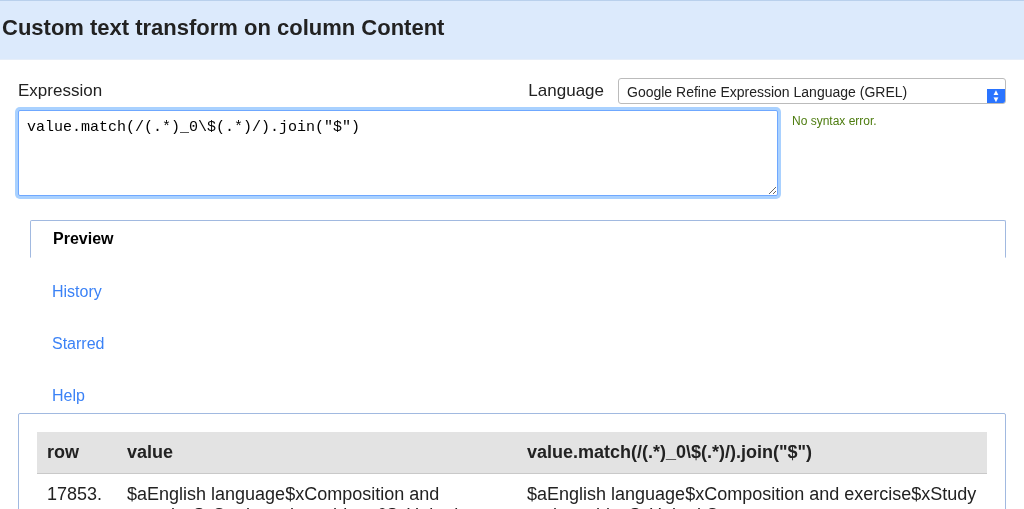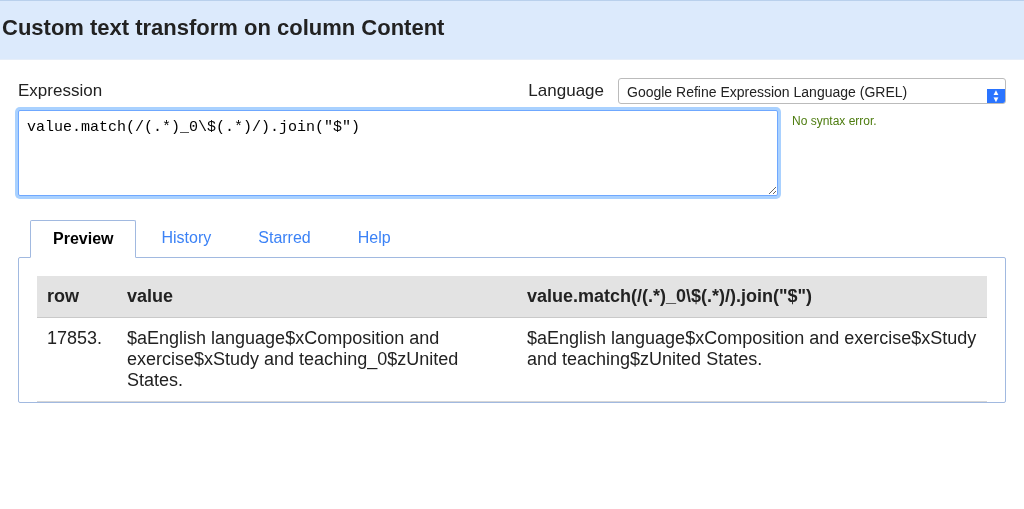--- a/index.html
+++ b/index.html
@@ -83,25 +83,26 @@
     border-color: #6fa8ff;
   }
   .status {
     width: 214px;
     color: #4d7c0f;
     font-size: 12px;
     padding-top: 4px;
   }
   .tabs {
     display: flex;
-    gap: 3px;
+    gap: 16px;
     margin-left: 12px;
     margin-bottom: -1px;
     position: relative;
     z-index: 2;
+    flex-direction: column;
   }
   .tab {
     padding: 9px 22px 9px 22px;
     font-size: 16px;
     cursor: pointer;
     color: #3b82f6;
   }
   .tab.active {
     color: #000;
     font-weight: bold;

